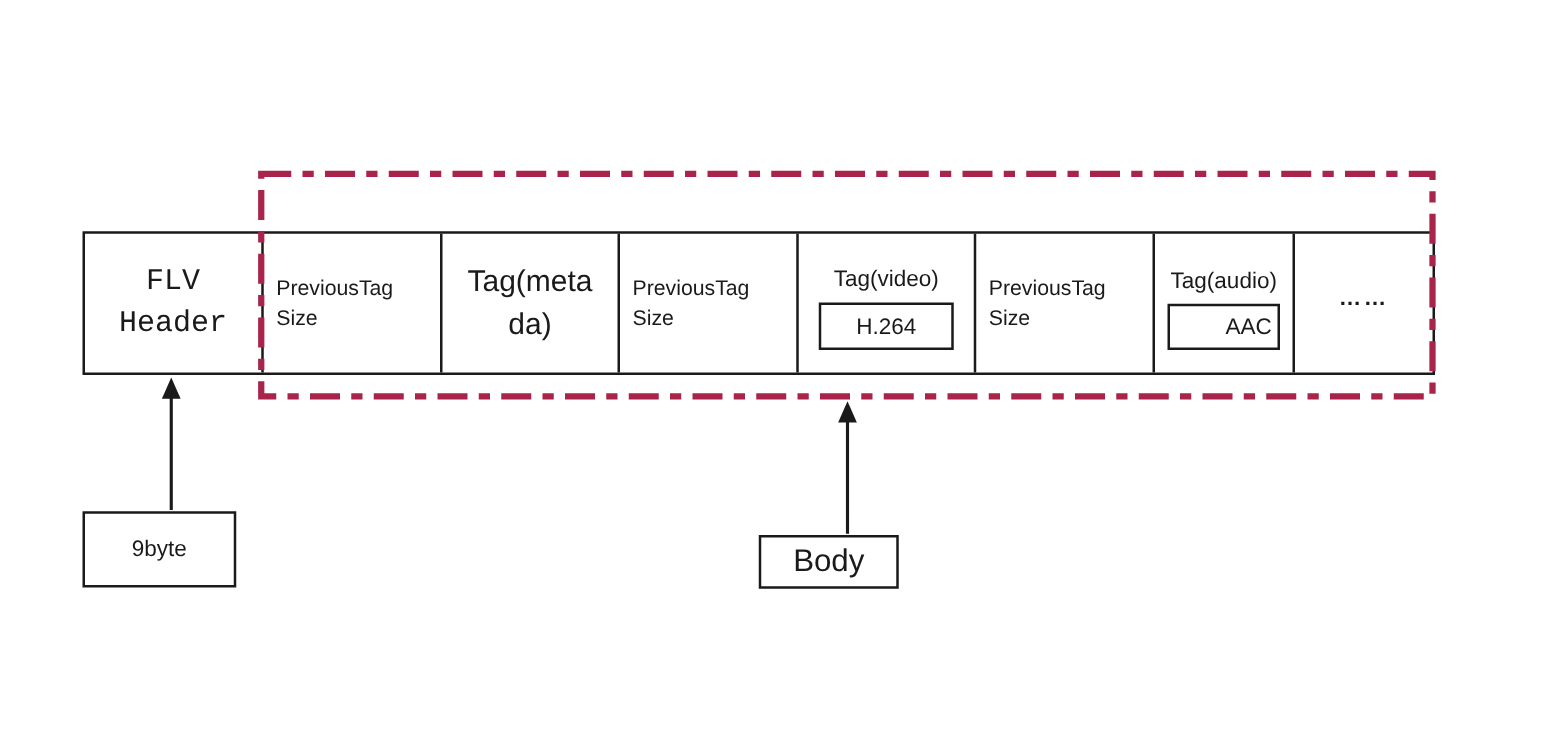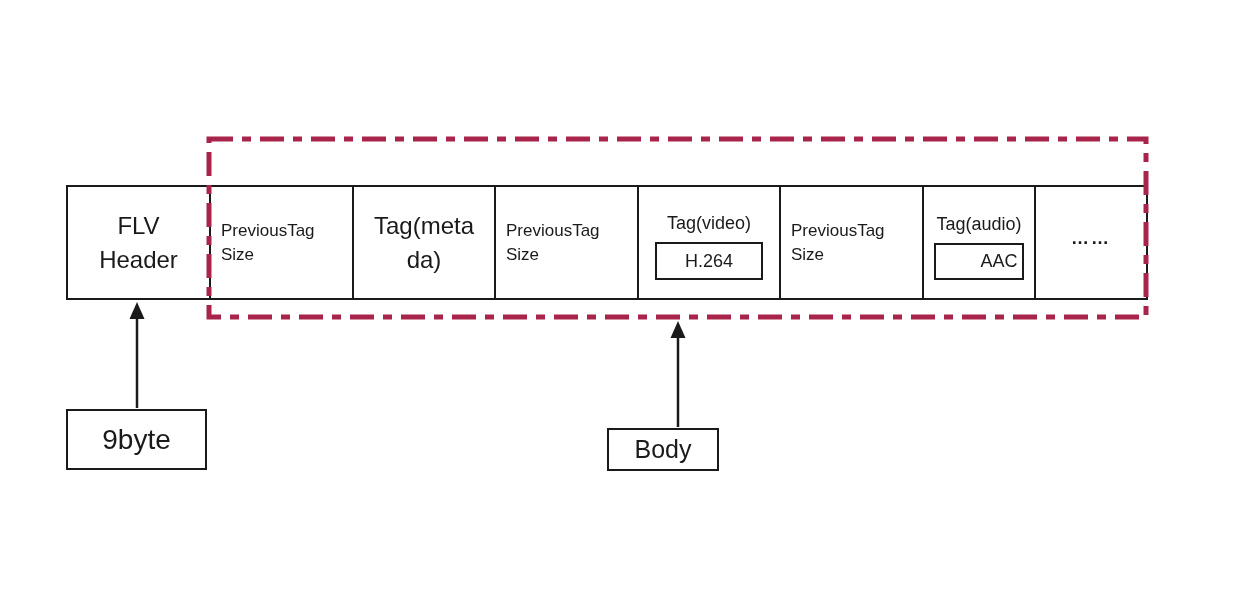--- a/index.html
+++ b/index.html
@@ -30,21 +30,21 @@
     background: #ffffff;
   }
   .cell {
     box-sizing: border-box;
     border-left: 2px solid var(--line, #1a1a1a);
     display: flex;
     flex-direction: column;
     justify-content: center;
     overflow: hidden;
   }
-  .cell:first-child { border-left: none; }
+  .cell:first-child { border-left: none; font-family: Liberation Mono, monospace; }
 
   .multiline { white-space: pre-line; }
 
   .cell-flv {
     align-items: center;
     text-align: center;
     font-size: 24px;
     line-height: 34px;
   }
   .cell-prev {
@@ -96,23 +96,23 @@
     border: 2px solid var(--line, #1a1a1a);
     box-sizing: border-box;
     display: flex;
     align-items: center;
     justify-content: center;
     background: #ffffff;
   }
   #callout-9byte {
     left: 66px;
     top: 409px;
-    width: 141px;
+    width: 123px;
     height: 61px;
-    font-size: 28px;
+    font-size: 18px;
   }
   #callout-body {
     left: 607px;
     top: 428px;
     width: 112px;
     height: 43px;
     font-size: 25px;
   }
 
   

